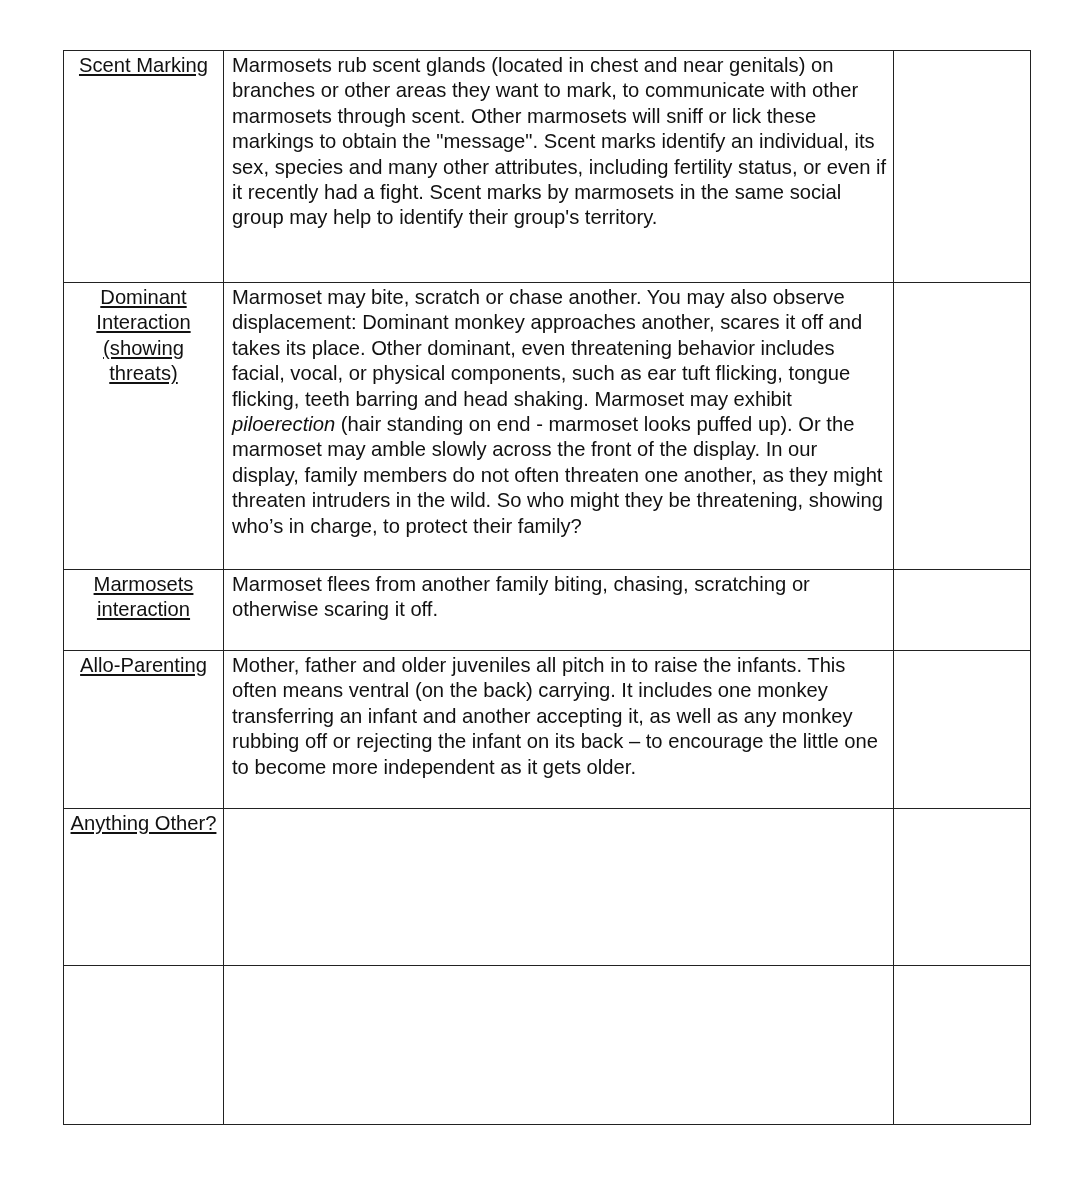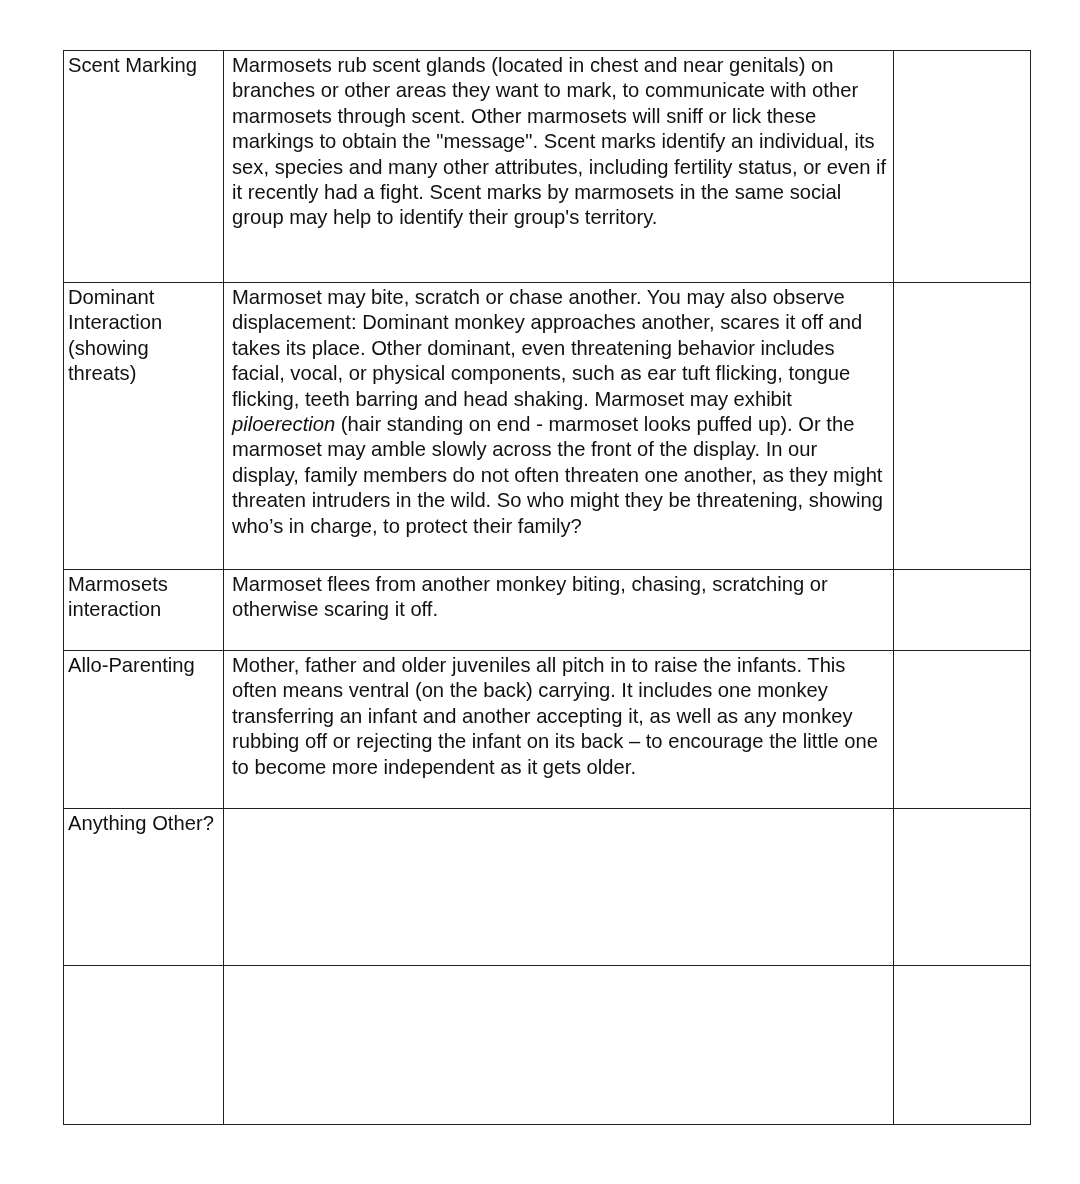--- a/index.html
+++ b/index.html
@@ -29,21 +29,23 @@
       border: 1.5px solid #222222;
       vertical-align: top;
       padding: 0;
       font-size: 20.2px;
       line-height: 25.4px;
     }
     col.c1 { width: 160px; }
     col.c2 { width: 670px; }
     col.c3 { width: 137px; }
     td.label-cell {
+      text-align: center;
       padding: 2px 4px 0 4px !important;
+      text-decoration: underline;
     }
     td.desc-cell {
       padding: 2px 6px 0 8px !important;
     }
     td.notes-cell {
       padding: 0;
     }
     tr.r1 td { height: 229px; }
     tr.r2 td { height: 284px; }
     tr.r3 td { height: 78px; }
@@ -86,21 +88,21 @@
         <td class="notes-cell">
           <span></span>
         </td>
       </tr>
 
       <tr class="r3">
         <td class="label-cell">
           <span>Marmosets interaction</span>
         </td>
         <td class="desc-cell">
-          <span class="desc-text">Marmoset flees from another monkey biting, chasing, scratching or otherwise scaring it off.</span>
+          <span class="desc-text">Marmoset flees from another family biting, chasing, scratching or otherwise scaring it off.</span>
         </td>
         <td class="notes-cell">
           <span></span>
         </td>
       </tr>
 
       <tr class="r4">
         <td class="label-cell">
           <span>Allo-Parenting</span>
         </td>

